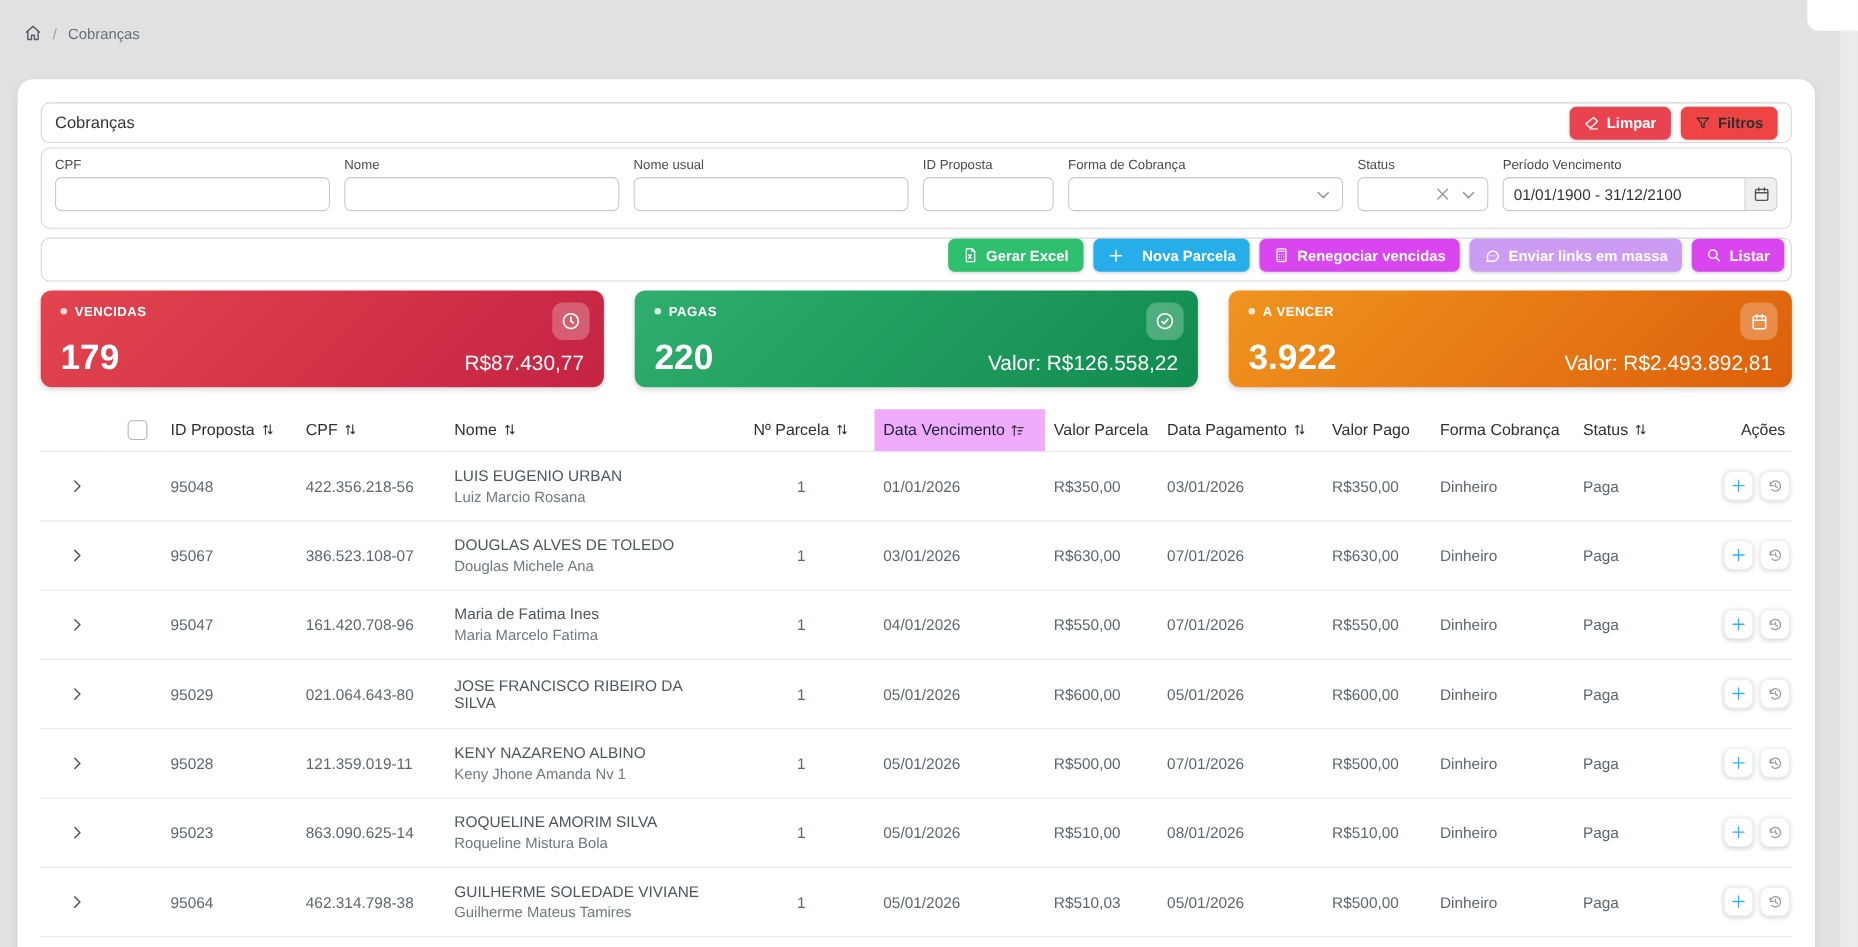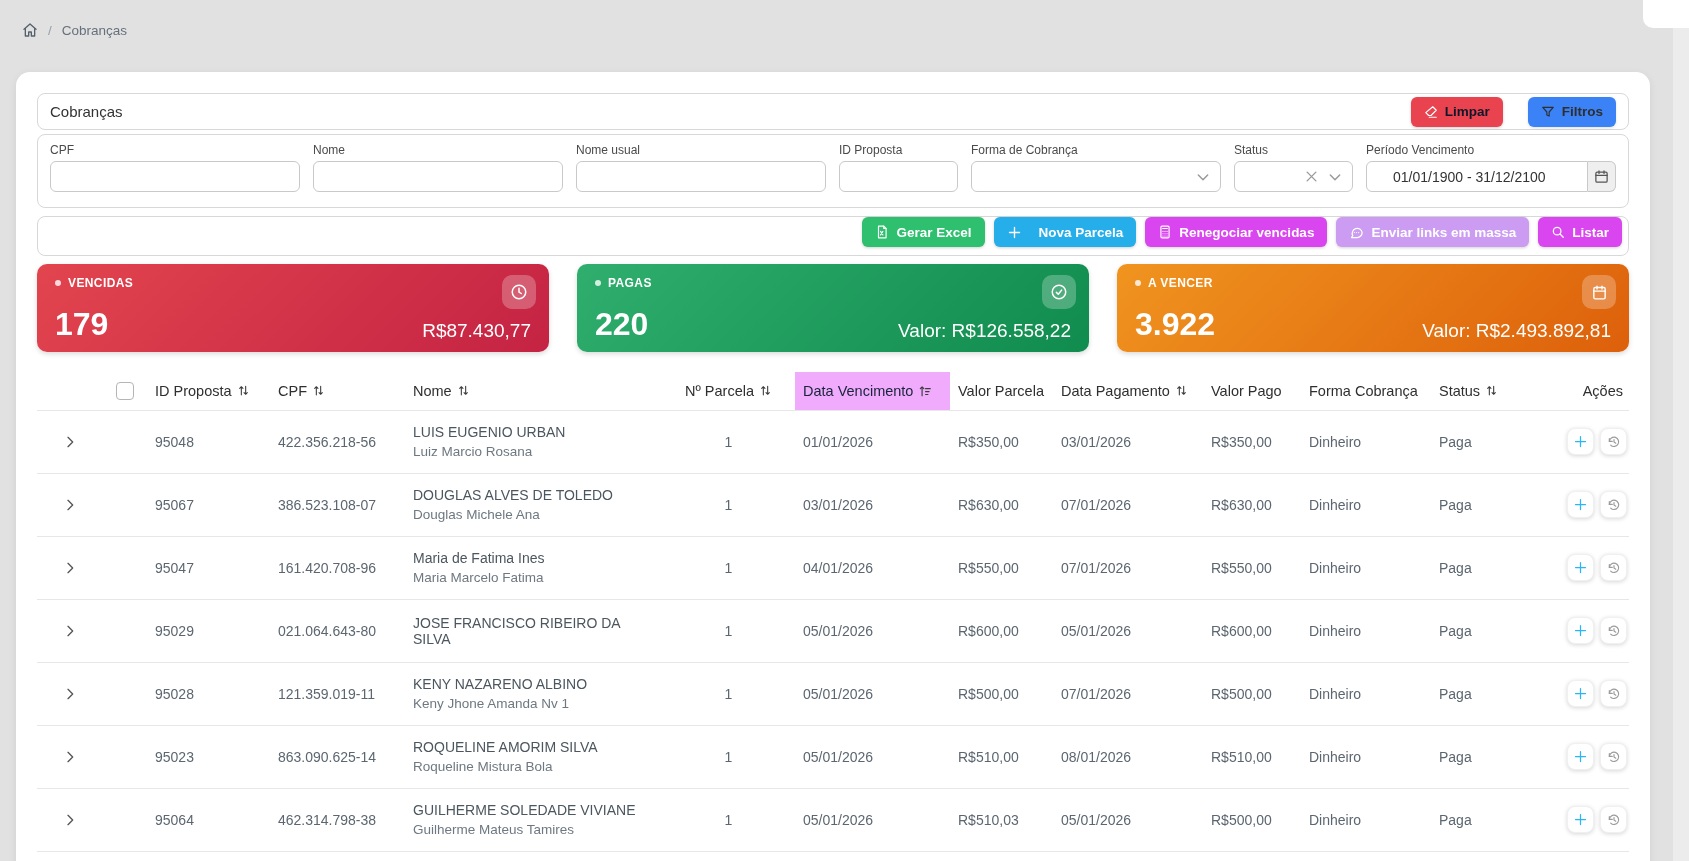--- a/index.html
+++ b/index.html
@@ -20,34 +20,34 @@
 
   .boxed { border:1px solid #d8d8d8; border-radius:8px; }
   .title-row { height:37px; display:flex; align-items:center; padding:0 12px; }
   .panel-title { font-size:15px; color:#333; }
   .title-row .spacer { flex:1; }
 
   .btn { display:inline-flex; align-items:center; gap:7px; height:30px; padding:0 13px;
     border:none; border-radius:6px; font-size:13.5px; font-weight:600; cursor:pointer;
     font-family:inherit; box-shadow:0 1px 3px rgba(0,0,0,.18); white-space:nowrap; }
   .btn svg { flex:0 0 auto; }
-  .btn-red    { background:#e8434e; color:#0f172a; }
-  .btn-gray   { background:#3b82f6; color:#2f2f2f; box-shadow:0 1px 3px rgba(0,0,0,.12);margin-left:16px; }
+  .btn-red    { background:#e8434e; color:#ffffff; }
+  .btn-gray   { background:#ef4444; color:#2f2f2f; box-shadow:0 1px 3px rgba(0,0,0,.12); }
   .btn-green  { background:#2ebf6f; color:#fff; }
   .btn-blue   { background:#26aeea; color:#fff;gap:17px; }
   .btn-black  { background:#d946ef; color:#fff; }
   .btn-purple { background:#cb9cf2; color:#fff; }
 
   
   .fields-row { margin-top:4px; padding:8px 12px 15px; display:flex; gap:13px; }
   .field { display:flex; flex-direction:column; }
   .field label { font-size:12px; color:#4a4a4a; margin-bottom:4px; }
   .f-grow { flex:2.1; } .f-small { flex:1; }
   .field input[type=text] { height:31px; border:1px solid #c9c9c9; border-radius:6px;
-    padding:0 26px; font-size:14px; color:#333; font-family:inherit; outline:none; width:100%; }
+    padding:0 9px; font-size:14px; color:#333; font-family:inherit; outline:none; width:100%; }
   .selectbox { position:relative; height:31px; border:1px solid #c9c9c9; border-radius:6px;
     display:flex; align-items:center; justify-content:flex-end; gap:8px; padding:0 9px; color:#9a9a9a; }
   .date-wrap { display:flex; }
   .date-wrap input { border-radius:6px 0 0 6px !important; }
   .cal-btn { width:33px; height:31px; border:1px solid #c9c9c9; border-left:none; background:#efefef;
     border-radius:0 6px 6px 0; display:flex; align-items:center; justify-content:center; cursor:pointer; color:#555; }
 
   
   .actions-row { margin-top:8px; height:40px; display:flex; align-items:flex-start;
     justify-content:flex-end; gap:9px; padding:0 6px; }

